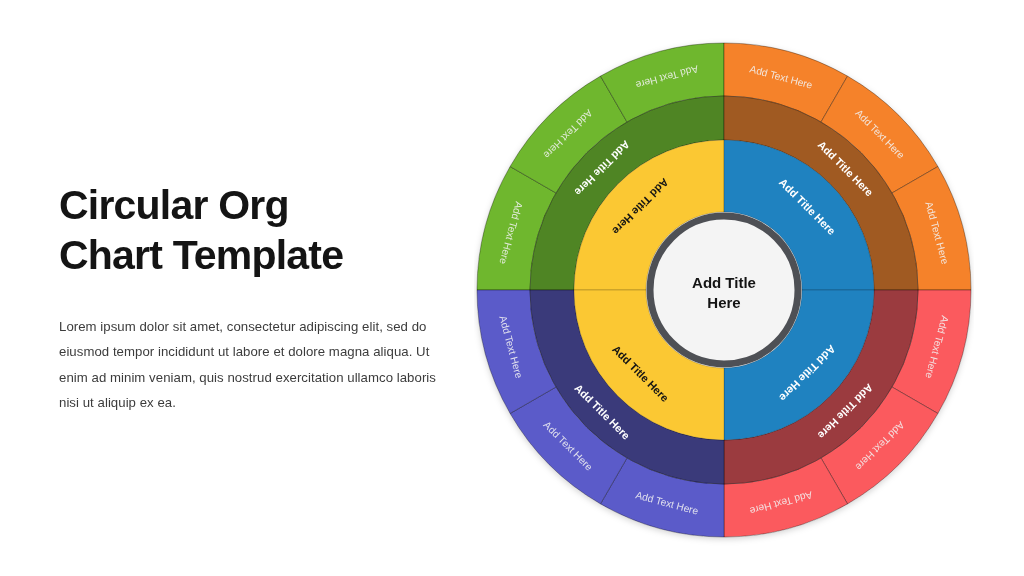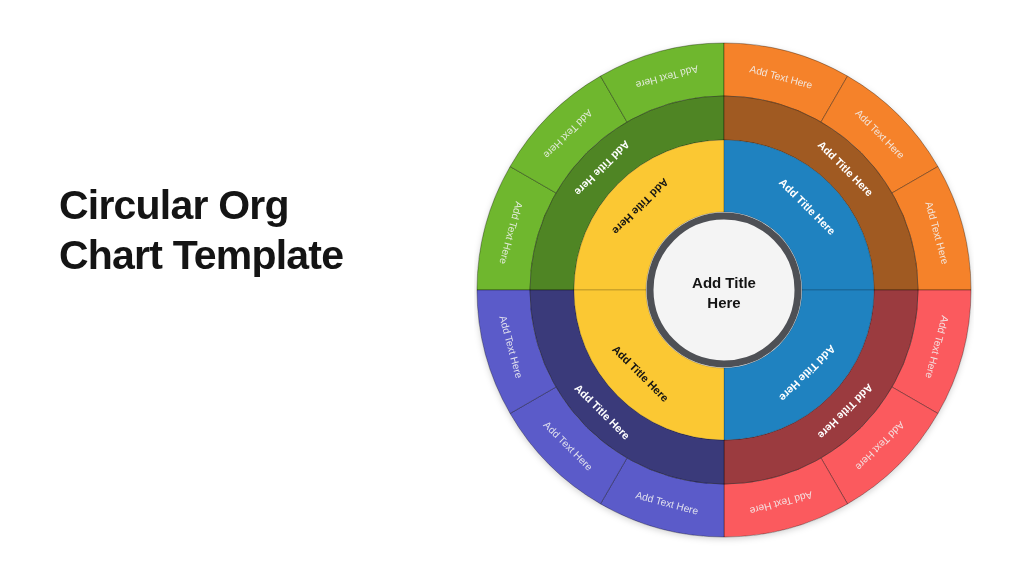--- a/index.html
+++ b/index.html
@@ -74,20 +74,21 @@
   }
 </style>
 </head>
 <body>
 
 <div id="slide" style="background: rgb(255, 255, 255);">
 
   <div class="left-pane">
     <h1 class="headline">Circular Org
 Chart Template</h1>
+    <p class="body-copy">Lorem ipsum dolor sit amet, consectetur adipiscing elit, sed do eiusmod tempor incididunt ut labore et dolore magna aliqua. Ut enim ad minim veniam, quis nostrud exercitation ullamco laboris nisi ut aliquip ex ea.</p>
   </div>
 
   <div class="chart-wrap">
     <svg class="chart-svg" viewBox="0 0 500 540" xmlns="http://www.w3.org/2000/svg">
       <defs>
         <filter id="softShadow" x="-20%" y="-20%" width="140%" height="140%">
           <feDropShadow dx="0" dy="2" stdDeviation="3" flood-color="#000000" flood-opacity="0.18"></feDropShadow>
         </filter>
       </defs>
       <g id="chart-root">

